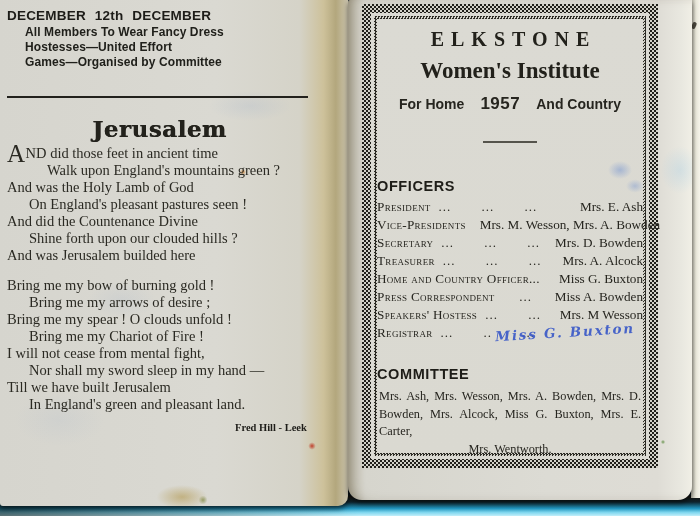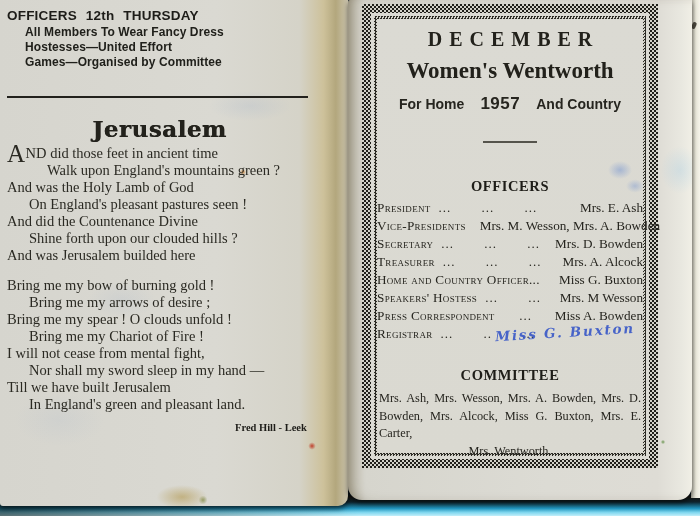--- a/index.html
+++ b/index.html
@@ -77,21 +77,21 @@
 
   .m-org { margin-top:9px; text-align:center; font-weight:700; font-size:20px;
            letter-spacing:7px; padding-left:7px; color:#22211b; }
   .m-name { margin-top:7px; text-align:center; font-weight:700; font-size:23px; color:#22211b; }
   .m-motto { margin-top:10px; display:flex; justify-content:space-between; align-items:baseline;
              padding:0 22px; font-family:"Liberation Sans",sans-serif; font-weight:700;
              font-size:14px; color:#26251f; }
   .m-year { font-size:17px; letter-spacing:.5px; }
   .t-divider { width:54px; height:2px; background:#55544c; margin:27px auto 0; }
 
-  .sec-head { text-align:center; font-family:Liberation Serif, serif; font-weight:700;
+  .sec-head { font-family:Liberation Sans, sans-serif; font-weight:700;
               font-size:14.5px; letter-spacing:.6px; color:#1e1d18; }
   .officers-head { margin-top:35px; }
   .off-rows { margin-top:5px; }
   .off-row { display:flex; align-items:flex-start; height:18px; white-space:nowrap; }
   .role { font-variant:small-caps; font-size:13.2px; letter-spacing:.3px; color:#26251f; }
   .dots { flex:1; margin-left:8px; word-spacing:26px; overflow:hidden; color:#2c2b25;
           font-size:13px; letter-spacing:1px; }
   .mid .dots { text-align:center; word-spacing:4px; }
   .oname { font-size:13.2px; color:#26251f; margin-left:6px; }
   .handwriting { position:absolute; left:118px; top:305px; white-space:nowrap;
@@ -108,21 +108,21 @@
 
 <div id="scan">
 
   <div class="scan-strip"></div>
   <div class="scan-strip-shade"></div>
   <div class="edge-sliver"></div>
   <div class="edge-tick"></div>
 
   <div class="page left-page">
     <div class="left-inner">
-      <div class="ev-head">OFFICERS 12th THURSDAY</div>
+      <div class="ev-head">DECEMBER 12th DECEMBER</div>
       <div class="ev-list">
         <div class="ev-item">All Members To Wear Fancy Dress</div>
         <div class="ev-item">Hostesses—United Effort</div>
         <div class="ev-item">Games—Organised by Committee</div>
       </div>
 
       <div class="rule"></div>
 
       <div class="hymn-title">Jerusalem</div>
 
@@ -151,22 +151,22 @@
       <div class="credit">Fred Hill - Leek</div>
     </div>
   </div>
 
   <div class="page right-page">
     <div class="frame">
       <div class="frame-gap"></div>
       <div class="frame-line"></div>
       <div class="frame-content">
 
-        <div class="m-org">DECEMBER</div>
-        <div class="m-name">Women's Wentworth</div>
+        <div class="m-org">ELKSTONE</div>
+        <div class="m-name">Women's Institute</div>
         <div class="m-motto">
           <span>For Home</span>
           <span class="m-year">1957</span>
           <span>And Country</span>
         </div>
 
         <div class="t-divider"></div>
 
         <div class="sec-head officers-head">OFFICERS</div>
 
@@ -189,29 +189,29 @@
           <div class="off-row">
             <span class="role">Treasurer</span>
             <span class="dots">... ... ...</span>
             <span class="oname">Mrs. A. Alcock</span>
           </div>
           <div class="off-row">
             <span class="role">Home and Country Officer...</span>
             <span class="dots"></span>
             <span class="oname">Miss G. Buxton</span>
           </div>
-          <div class="off-row">
-            <span class="role">Speakers' Hostess</span>
-            <span class="dots">... ...</span>
-            <span class="oname">Mrs. M Wesson</span>
-          </div>
           <div class="off-row mid">
             <span class="role">Press Correspondent</span>
             <span class="dots">...</span>
             <span class="oname">Miss A. Bowden</span>
+          </div>
+          <div class="off-row">
+            <span class="role">Speakers' Hostess</span>
+            <span class="dots">... ...</span>
+            <span class="oname">Mrs. M Wesson</span>
           </div>
           <div class="off-row">
             <span class="role">Registrar</span>
             <span class="dots">... .. ...</span>
             <span class="oname"></span>
           </div>
         </div>
 
         <div class="handwriting">Miss G. Buxton</div>
 

